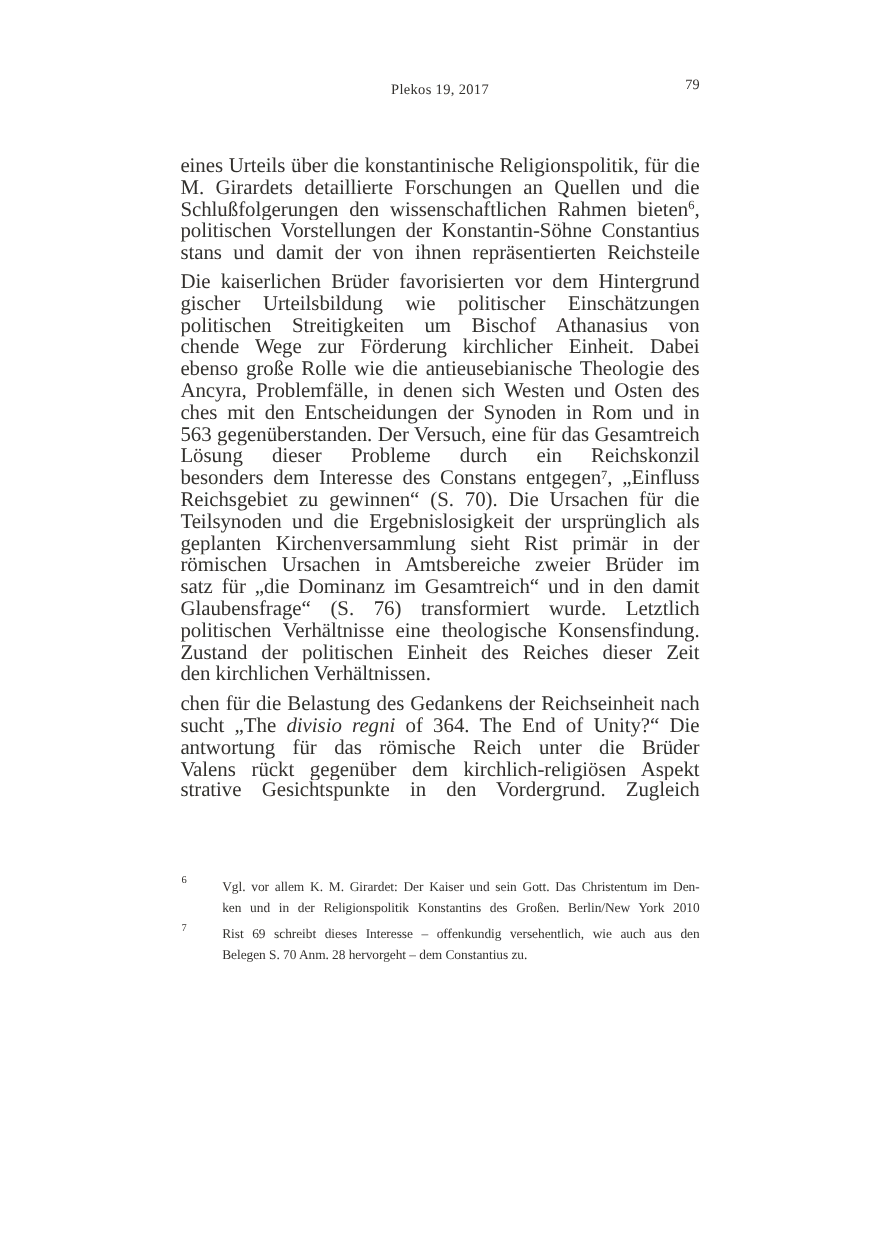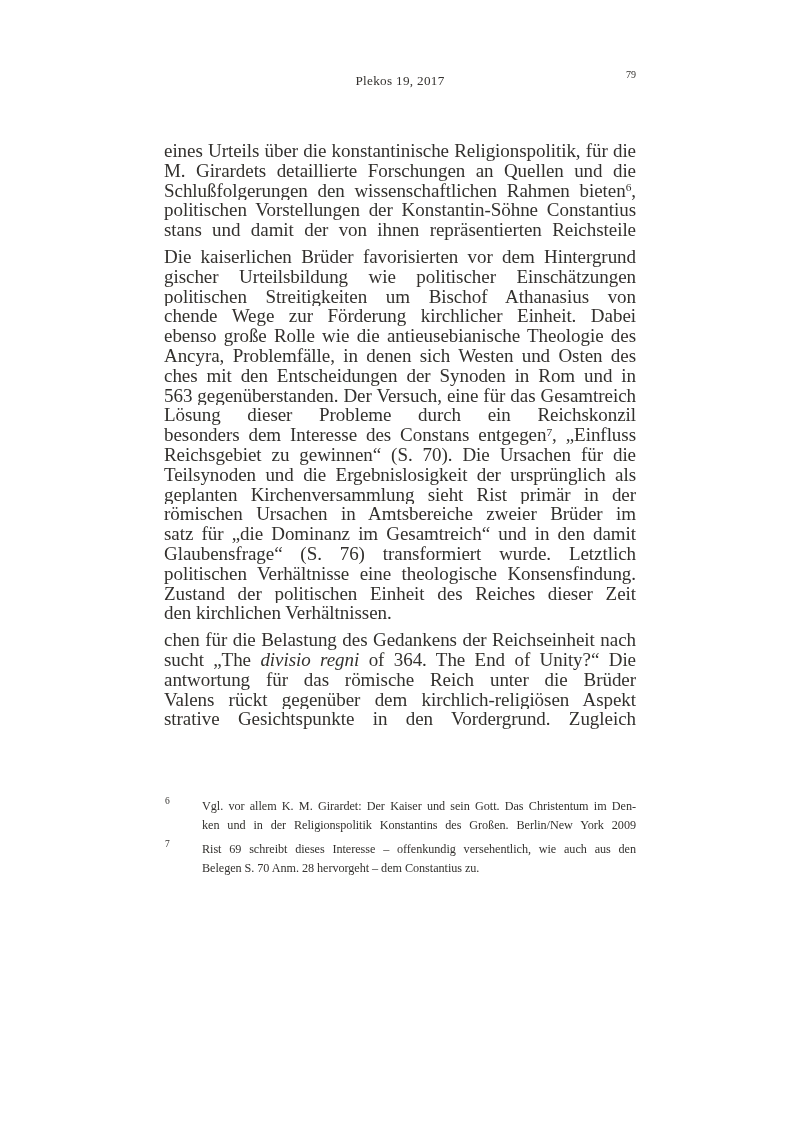--- a/index.html
+++ b/index.html
@@ -25,21 +25,21 @@
   }
   .journal {
     display: block;
     text-align: center;
     letter-spacing: 0.3px;
   }
   .pagenum {
     position: absolute;
     right: 0;
     top: -4px;
-    font-size: 10px;
+    font-size: 13px;
   }
   .body-text {
     position: absolute;
     left: 164px;
     top: 141px;
     width: 472px;
     font-size: 19px;
     letter-spacing: -0.05px;
   }
   .paragraph {
@@ -133,21 +133,21 @@
         <div class="line">antwortung für das römische Reich unter die Brüder Valentinian I. und</div>
         <div class="line">Valens rückt gegenüber dem kirchlich-religiösen Aspekt politisch-admini-</div>
         <div class="line">strative Gesichtspunkte in den Vordergrund. Zugleich relativiert Drijvers</div>
       </div>
     </div>
   <div class="footnotes" id="footnotes">
       <div class="footnote">
         <span class="fn-marker">6</span>
         <div class="fn-text">
           <div class="line fn-line">Vgl. vor allem K. M. Girardet: Der Kaiser und sein Gott. Das Christentum im Den-</div>
-          <div class="line fn-line">ken und in der Religionspolitik Konstantins des Großen. Berlin/New York 2009</div>
+          <div class="line fn-line">ken und in der Religionspolitik Konstantins des Großen. Berlin/New York 2010</div>
         </div>
       </div>
       <div class="footnote">
         <span class="fn-marker">7</span>
         <div class="fn-text">
           <div class="line fn-line">Rist 69 schreibt dieses Interesse – offenkundig versehentlich, wie auch aus den</div>
           <div class="line fn-line last">Belegen S. 70 Anm. 28 hervorgeht – dem Constantius zu.</div>
         </div>
       </div>
     </div>

